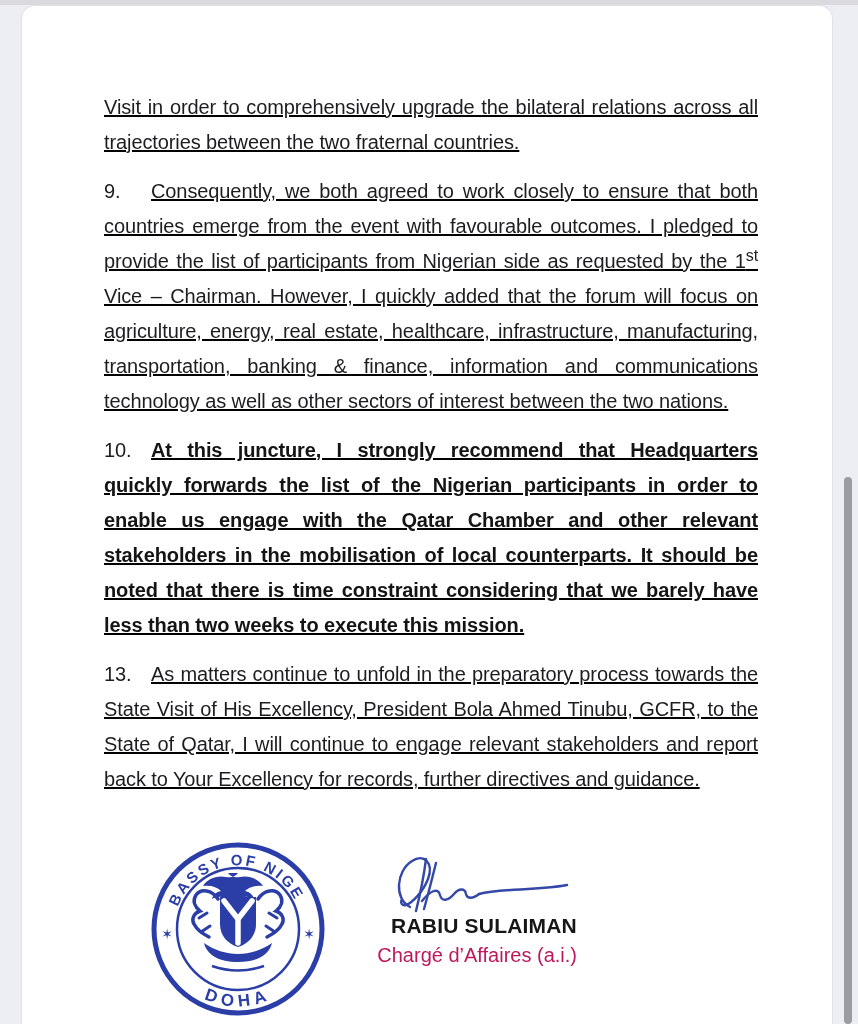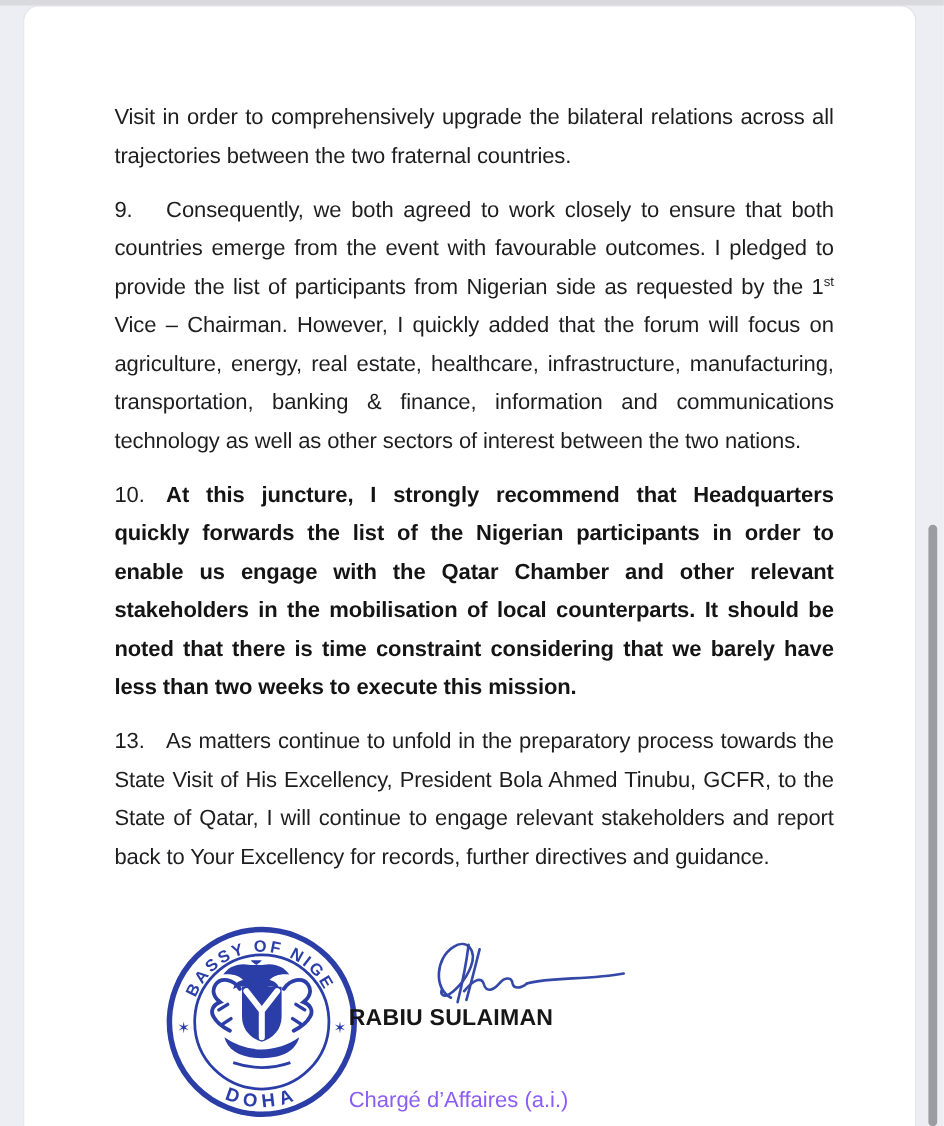--- a/index.html
+++ b/index.html
@@ -20,65 +20,65 @@
     width: 812px; height: 1019px;
     background: #ffffff;
     border: 1px solid #e1e1e8;
     border-bottom: none;
     border-radius: 14px 14px 0 0;
     box-sizing: border-box;
   }
   .text-block {
     position: absolute; left: 82px; top: 84px;
     width: 654px;
+    text-decoration: underline;
   }
   .para {
     margin: 0 0 14px 0;
     font-size: 20px;
     line-height: 35px;
     color: #1d1d1f;
     text-align: justify;
     letter-spacing: -0.1px;
   }
   .para .num {
     display: inline-block;
     width: 47px;
     font-weight: 400;
   }
   .para.bold .body { font-weight: 700; color: #141415; }
   .para sup {
-    font-size: 12px;
+    font-size: 16px;
     line-height: 0;
     vertical-align: 7px;
   }
   .stamp {
     position: absolute; left: 126px; top: 833px;
     width: 180px; height: 180px;
   }
   .signature {
     position: absolute; left: 352px; top: 845px;
     width: 200px; height: 72px;
   }
   .sign-block {
     position: absolute; left: 295px; top: 905px;
     width: 260px;
-    text-align: left;
+    text-align: right;
   }
   .sign-name {
     font-size: 21px;
     font-weight: 700;
     color: #161617;
     line-height: 30px;
     letter-spacing: 0.2px;
   }
   .sign-title {
     font-size: 20px;
-    color: #8b5cf6;
+    color: #be185d;
     line-height: 29px;
-    margin-top: 45px;
   }
   .scroll-thumb {
     position: absolute; left: 844px; top: 477px;
     width: 8px; height: 547px;
     background: #9b9ba2;
     border-radius: 4px;
     z-index: 6;
   }
   .arc-text { fill: #2b3ea7; font-family: "Liberation Sans", sans-serif; }
 </style>

